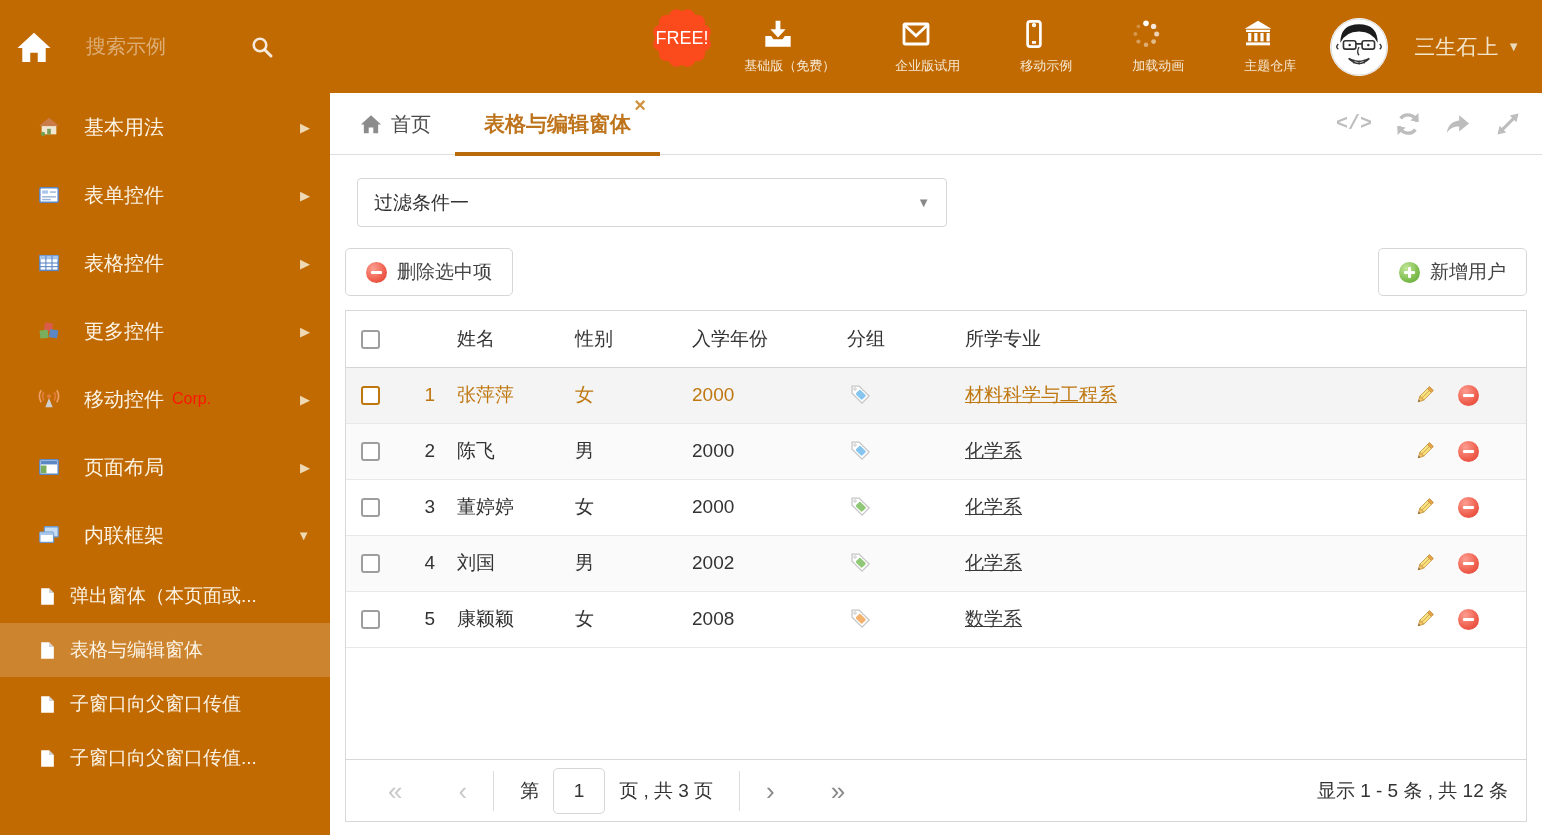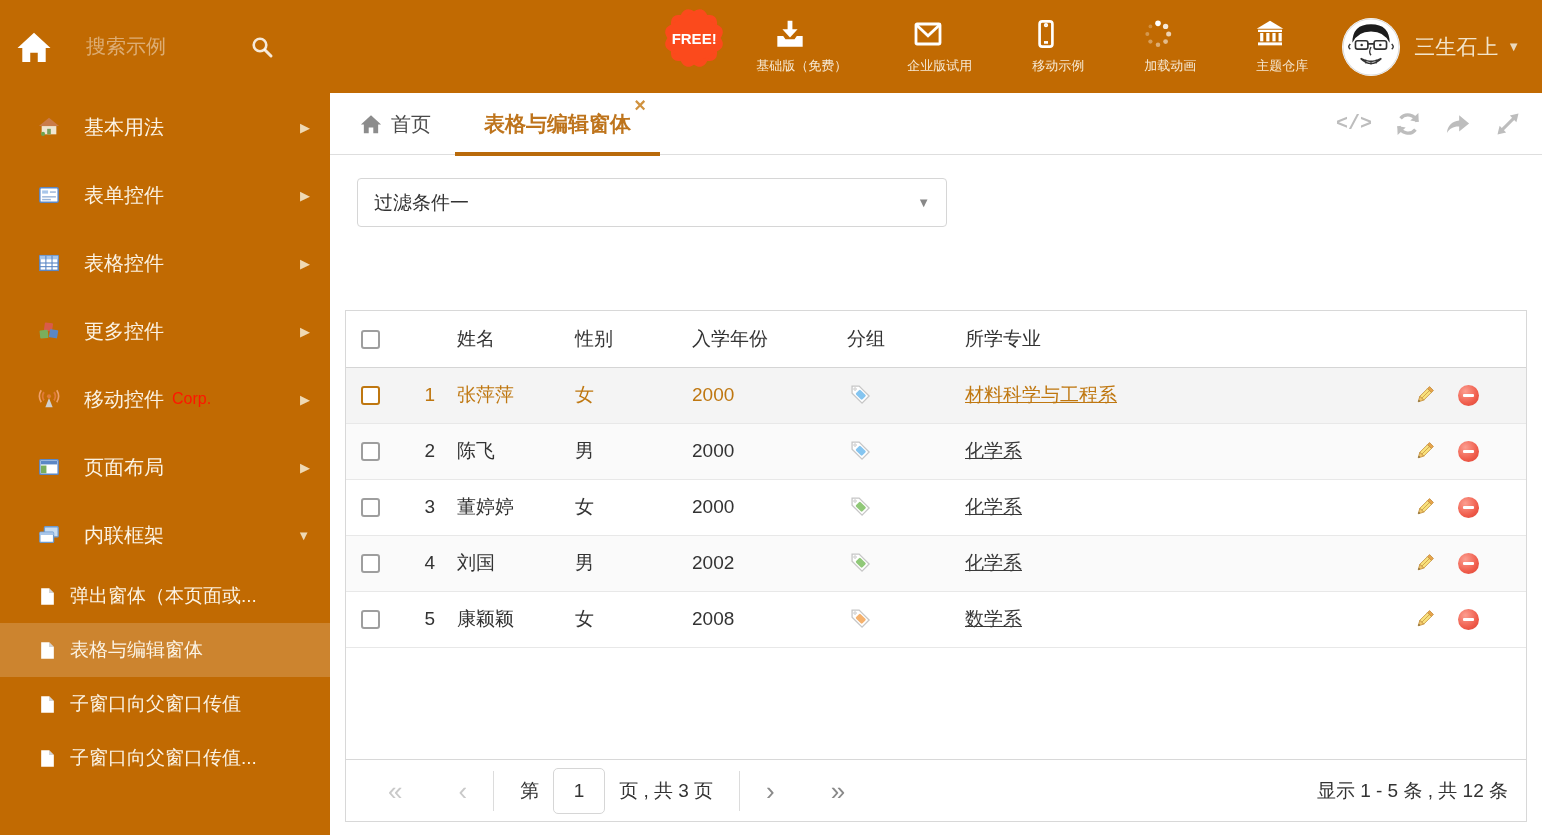--- a/index.html
+++ b/index.html
@@ -22,26 +22,26 @@
   .top-action { display:flex; flex-direction:column; align-items:center; margin-left:36px;
     position:relative; cursor:pointer; }
   .top-action .ticon { width:32px; height:32px; color:#fff; }
   .top-action .ticon svg { width:100%; height:100%; }
   .top-action .tlabel { color:#F6E9D4; font-size:13px; margin-top:7px; white-space:nowrap;margin-left:24px; }
   .burst { position:absolute; left:-66px; top:-8px; width:56px; height:56px; z-index:2; }
   .burst i { position:absolute; inset:5px; background:#FB4A1C; border-radius:7px; }
   .burst i:nth-child(2){ transform:rotate(30deg); }
   .burst i:nth-child(3){ transform:rotate(60deg); }
   .burst .burst-label { position:absolute; inset:0; display:flex; align-items:center;
-    justify-content:center; color:#fff; font-size:15px; font-weight:bold; z-index:3; }
+    justify-content:center; color:#fff; font-size:18px; font-weight:normal; z-index:3; }
   .avatar { width:58px; height:58px; border-radius:50%; background:#fff; margin-left:34px;
     overflow:hidden; flex:none; cursor:pointer; }
   .avatar svg { width:100%; height:100%; }
   .user-wrap { display:flex; align-items:center; margin-left:14px; cursor:pointer; }
-  .user-name { color:#F3E5CB; font-size:21px; }
+  .user-name { color:#F3E5CB; font-size:21px;margin-left:12px; }
   .user-caret { color:#EBD9BC; font-size:13px; margin-left:9px; }
 
   
   .sidebar { position:absolute; left:0; top:93px; width:330px; height:742px;
     background:#C16A02; overflow:hidden; }
   .nav-item { height:68px; display:flex; align-items:center; padding-left:38px;
     position:relative; cursor:pointer; }
   .nav-ico { width:22px; height:22px; flex:none; }
   .nav-ico svg { width:100%; height:100%; }
   .nav-label { color:#FBF3E4; font-size:20px; margin-left:24px; white-space:nowrap; }
@@ -419,20 +419,30 @@
       </div>
     </div>
 
     <div class="filter-row">
       <div class="select-box">
         <span class="sel-value">过滤条件一</span>
         <span class="caret">▼</span>
       </div>
     </div>
 
+    <div class="toolbar-row">
+      <button class="btn">
+        <span class="icon-minus"></span>
+        <span class="blabel">删除选中项</span>
+      </button>
+      <button class="btn">
+        <span class="icon-plus"></span>
+        <span class="blabel">新增用户</span>
+      </button>
+    </div>
 
     <div class="grid-panel">
       <table class="grid">
         <colgroup>
           <col style="width:55px">
             <col style="width:48px">
             <col style="width:118px">
           <col style="width:117px">
             <col style="width:155px">
             <col style="width:118px">

